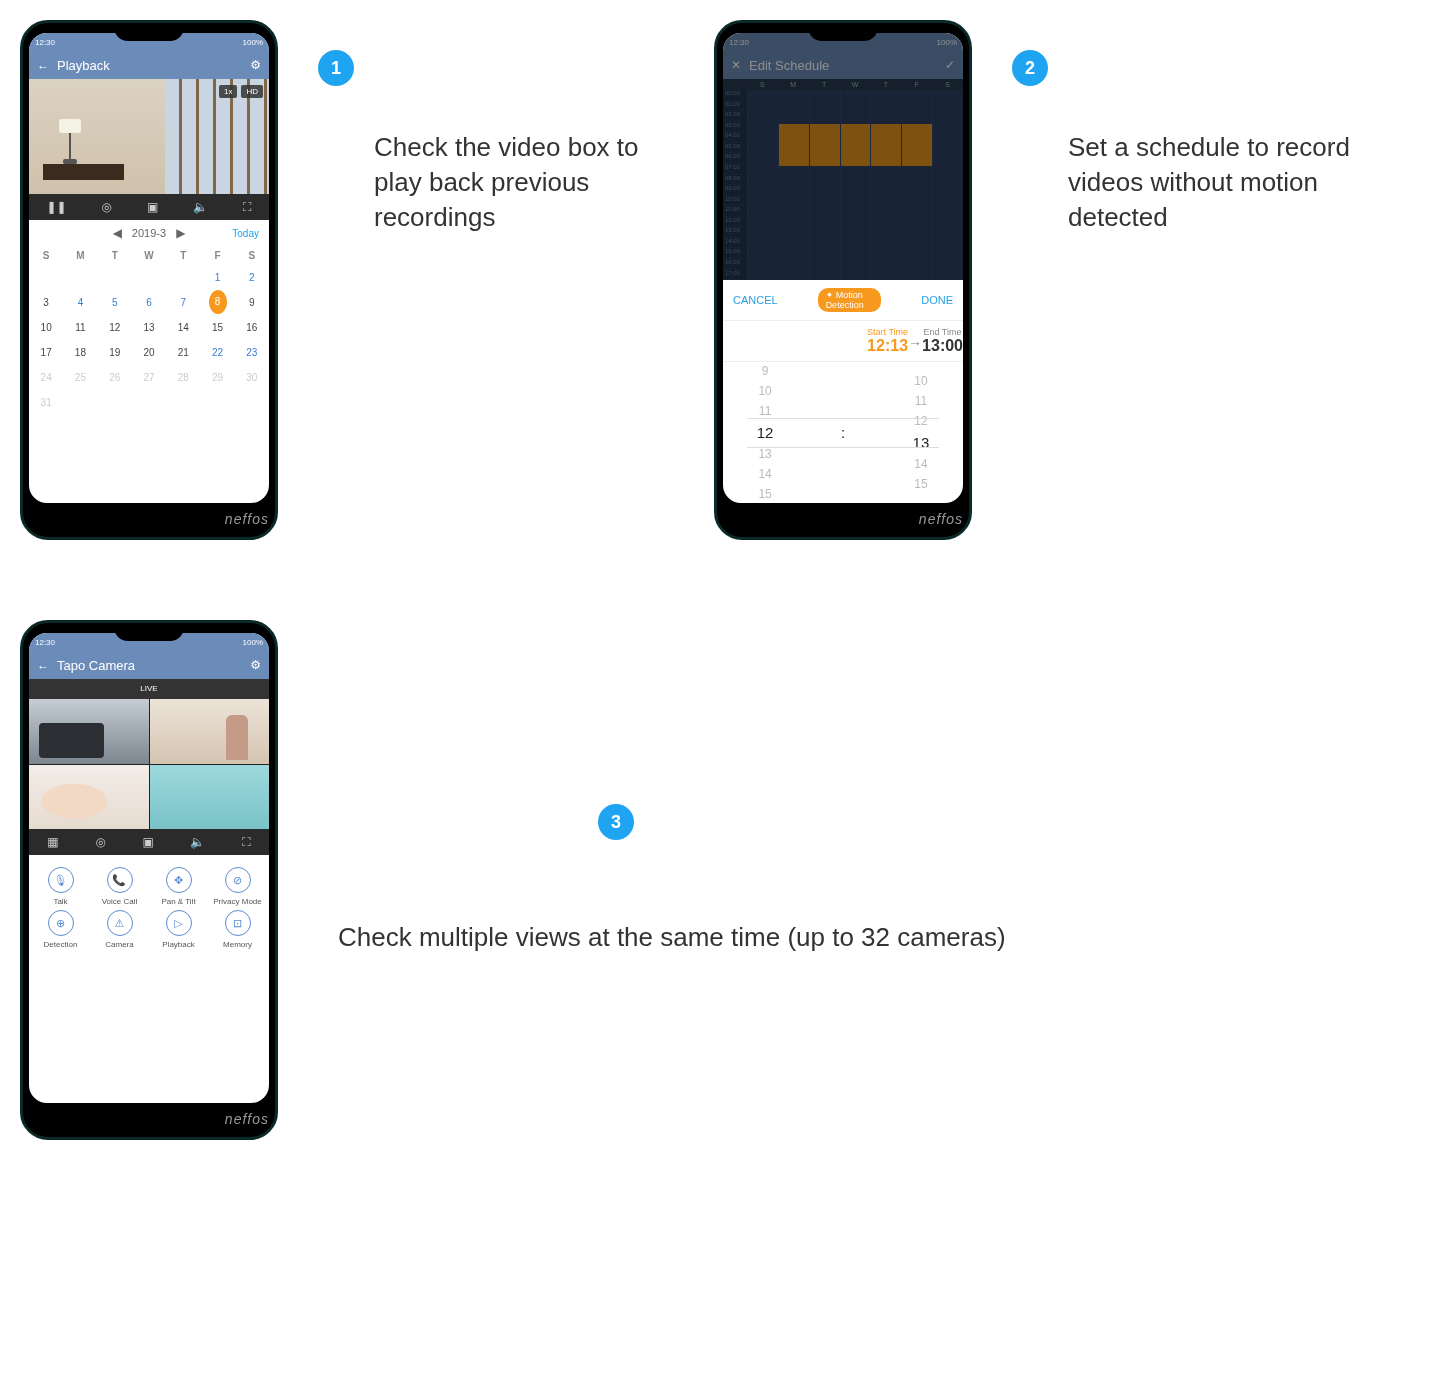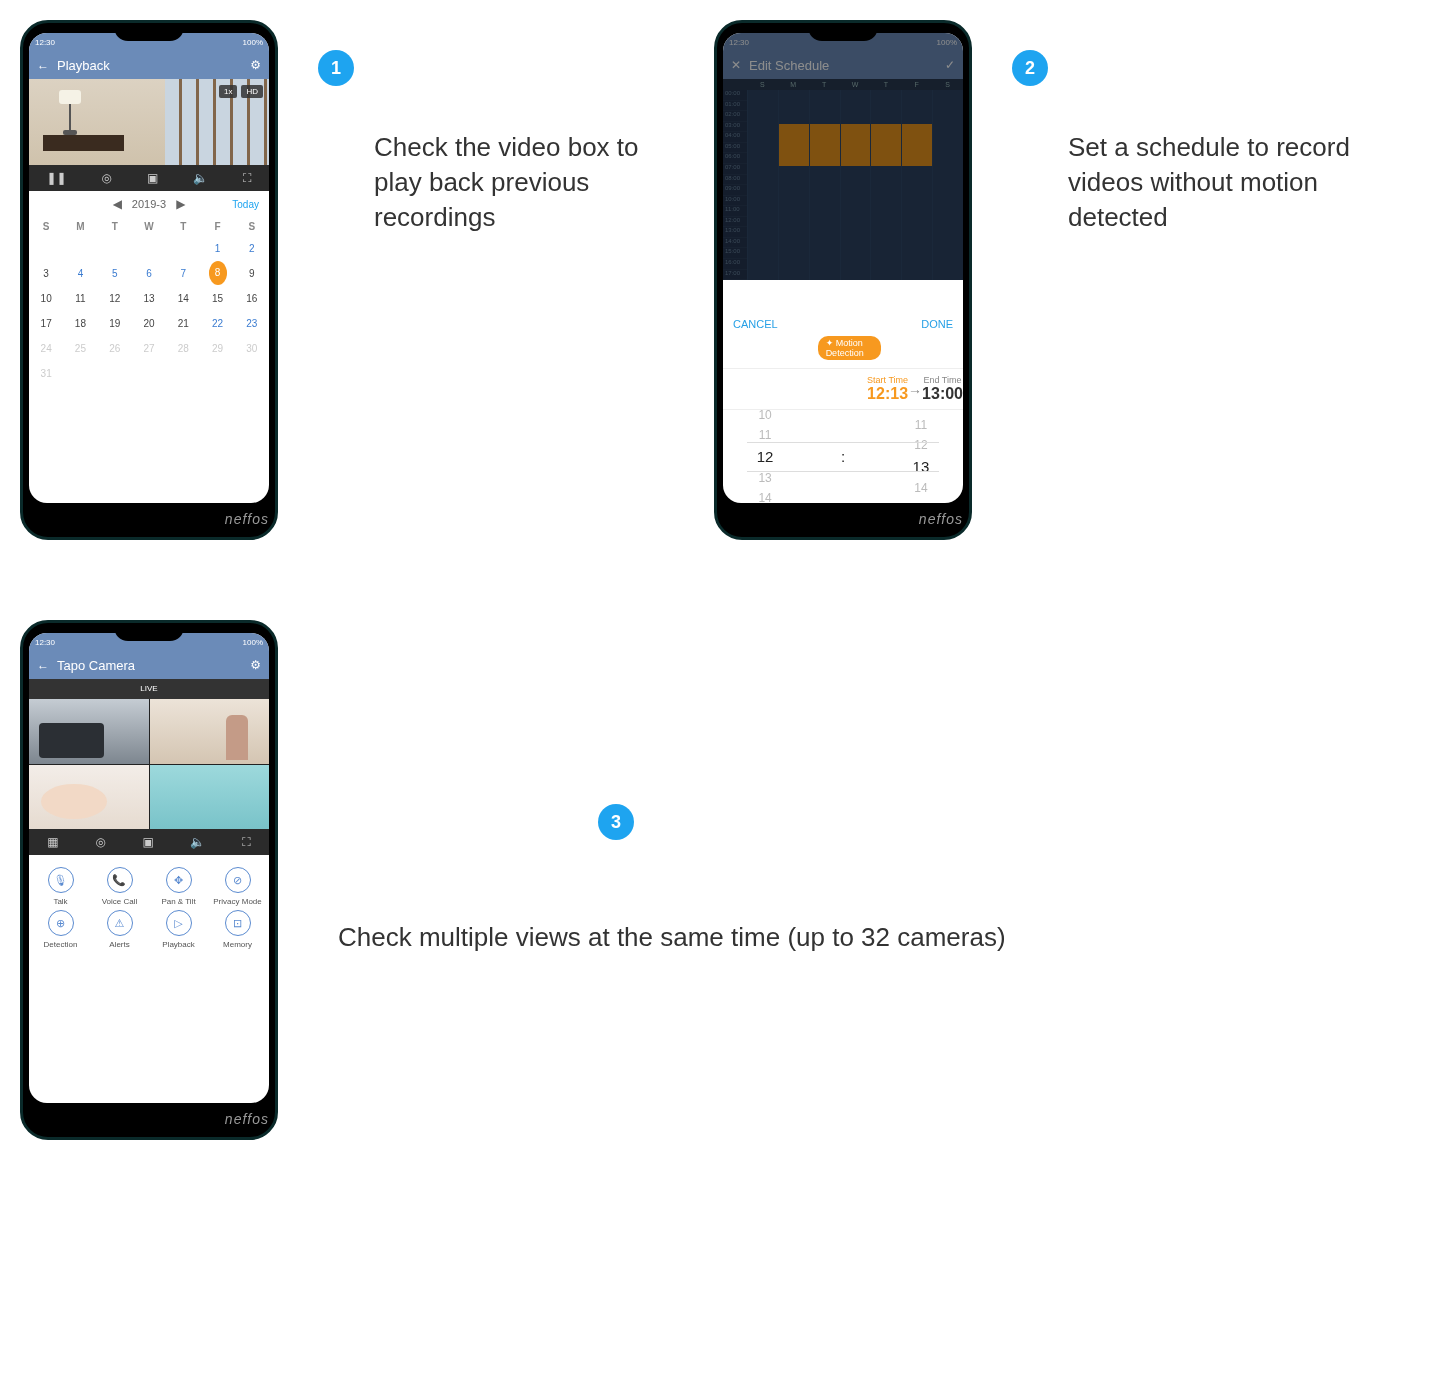--- a/index.html
+++ b/index.html
@@ -13,21 +13,21 @@
   .chin { text-align:right; color:#999; padding:8px 0 4px 0; font-size:14px; font-style:italic; letter-spacing:1px;}
   .badge { width:36px; height:36px; border-radius:50%; background:#1ea4f0; color:#fff; font-weight:bold; display:flex; align-items:center; justify-content:center; font-size:18px; margin:30px 20px 20px 40px; flex-shrink:0;}
   .caption { font-size:26px; color:#333; line-height:1.35; margin-top:110px; max-width:300px;}
   .row3 .caption { max-width:none; margin-top:60px; }
   .row3 .badge { margin-top:0; margin-left:120px; }
   .col2 { display:flex; flex-direction:column; align-items:flex-start; }
   .row.top { gap:0; }
   .row3 { align-items:center; }
 
   
-  .videoarea { background:#1a1a1a; position:relative; height:86px; }
+  .videoarea { background:#1a1a1a; position:relative; height:115px; }
   .videoarea .badges { position:absolute; top:6px; right:6px; display:flex; gap:4px; }
   .vbadge { background:rgba(50,50,50,.85); color:#fff; font-size:8px; padding:2px 5px; border-radius:2px;}
   .room { position:absolute; left:0; top:0; right:0; bottom:0; display:flex; }
   .room .wall { flex:1.3; background:linear-gradient(#dcd2c2,#cfc2ac); position:relative;}
   .room .lamp { position:absolute; left:22%; bottom:30px; width:22px; height:45px; }
   .room .lamp .shade{ width:22px;height:14px;background:#f5f2e6;border-radius:3px;}
   .room .lamp .pole{ width:2px;height:26px;background:#555;margin:0 auto;}
   .room .lamp .base{ width:14px;height:5px;background:#555;margin:0 auto;border-radius:2px;}
   .room .desk{ position:absolute; left:10%; bottom:14px; width:60%; height:16px; background:#3a2b1f;}
   .room .win { flex:1; background:repeating-linear-gradient(90deg,#c9d5e0 0 14px,#82664a 14px 17px); }
@@ -47,21 +47,21 @@
   .schedhdr { display:grid; grid-template-columns:24px repeat(7,1fr); font-size:7px; color:#9bb; background:#283850;}
   .schedhdr div{ text-align:center; padding:2px 0;}
   .schedgrid { position:relative; height:190px; background:#2c4260; display:grid; grid-template-columns:24px repeat(7,1fr);}
   .schedgrid .hours { background:#243550; color:#6a849e; font-size:6px; display:flex; flex-direction:column;}
   .schedgrid .hours div{ flex:1; padding-left:2px; border-bottom:1px solid #30446088;}
   .schedgrid .col { border-left:1px solid #34507288; position:relative;}
   .schedgrid .block { position:absolute; left:0; right:0; background:#e6941e;}
   .pickerbar { display:flex; justify-content:space-between; align-items:center; padding:8px 10px; font-size:11px; border-bottom:1px solid #eee;gap:40px;}
   .pickerbar .cancel{color:#27a0e6;font-weight:500;}
   .pickerbar .done{color:#27a0e6;font-weight:500;}
-  .pickerbar .chip{ background:#f7991f; color:#fff; border-radius:10px; padding:2px 8px; font-size:9px;margin-top:48px;}
+  .pickerbar .chip{ background:#f7991f; color:#fff; border-radius:10px; padding:2px 8px; font-size:9px;}
   .timesrow{ display:flex; justify-content:flex-end; align-items:center; padding:6px 0; border-bottom:1px solid #eee;}
   .timesrow .arrow{color:#888;font-size:14px;}
   .tlabel{font-size:9px;color:#f7991f;}
   .tval{font-size:16px;font-weight:bold;}
   .wheel{ flex:1; overflow:hidden; display:flex; justify-content:space-around; align-items:center; font-size:12px; color:#bbb; position:relative;}
   .wheel .wcol{ display:flex; flex-direction:column; align-items:center; gap:6px;}
   .wheel .active{ color:#222; font-size:15px; font-weight:500;}
   .wheel .line{ position:absolute;left:10%;right:10%;height:28px;top:50%;transform:translateY(-50%);border-top:1px solid #ddd;border-bottom:1px solid #ddd;}
 
   
@@ -358,21 +358,21 @@
           <div class="f">
             <div class="ic">⊘</div>
             <div>Privacy Mode</div>
           </div>
           <div class="f">
             <div class="ic">⊕</div>
             <div>Detection</div>
           </div>
           <div class="f">
             <div class="ic">⚠</div>
-            <div>Alerts</div>
+            <div>Camera</div>
           </div>
           <div class="f">
             <div class="ic">▷</div>
             <div>Playback</div>
           </div>
           <div class="f">
             <div class="ic">⊡</div>
             <div>Memory</div>
           </div>
         </div>

